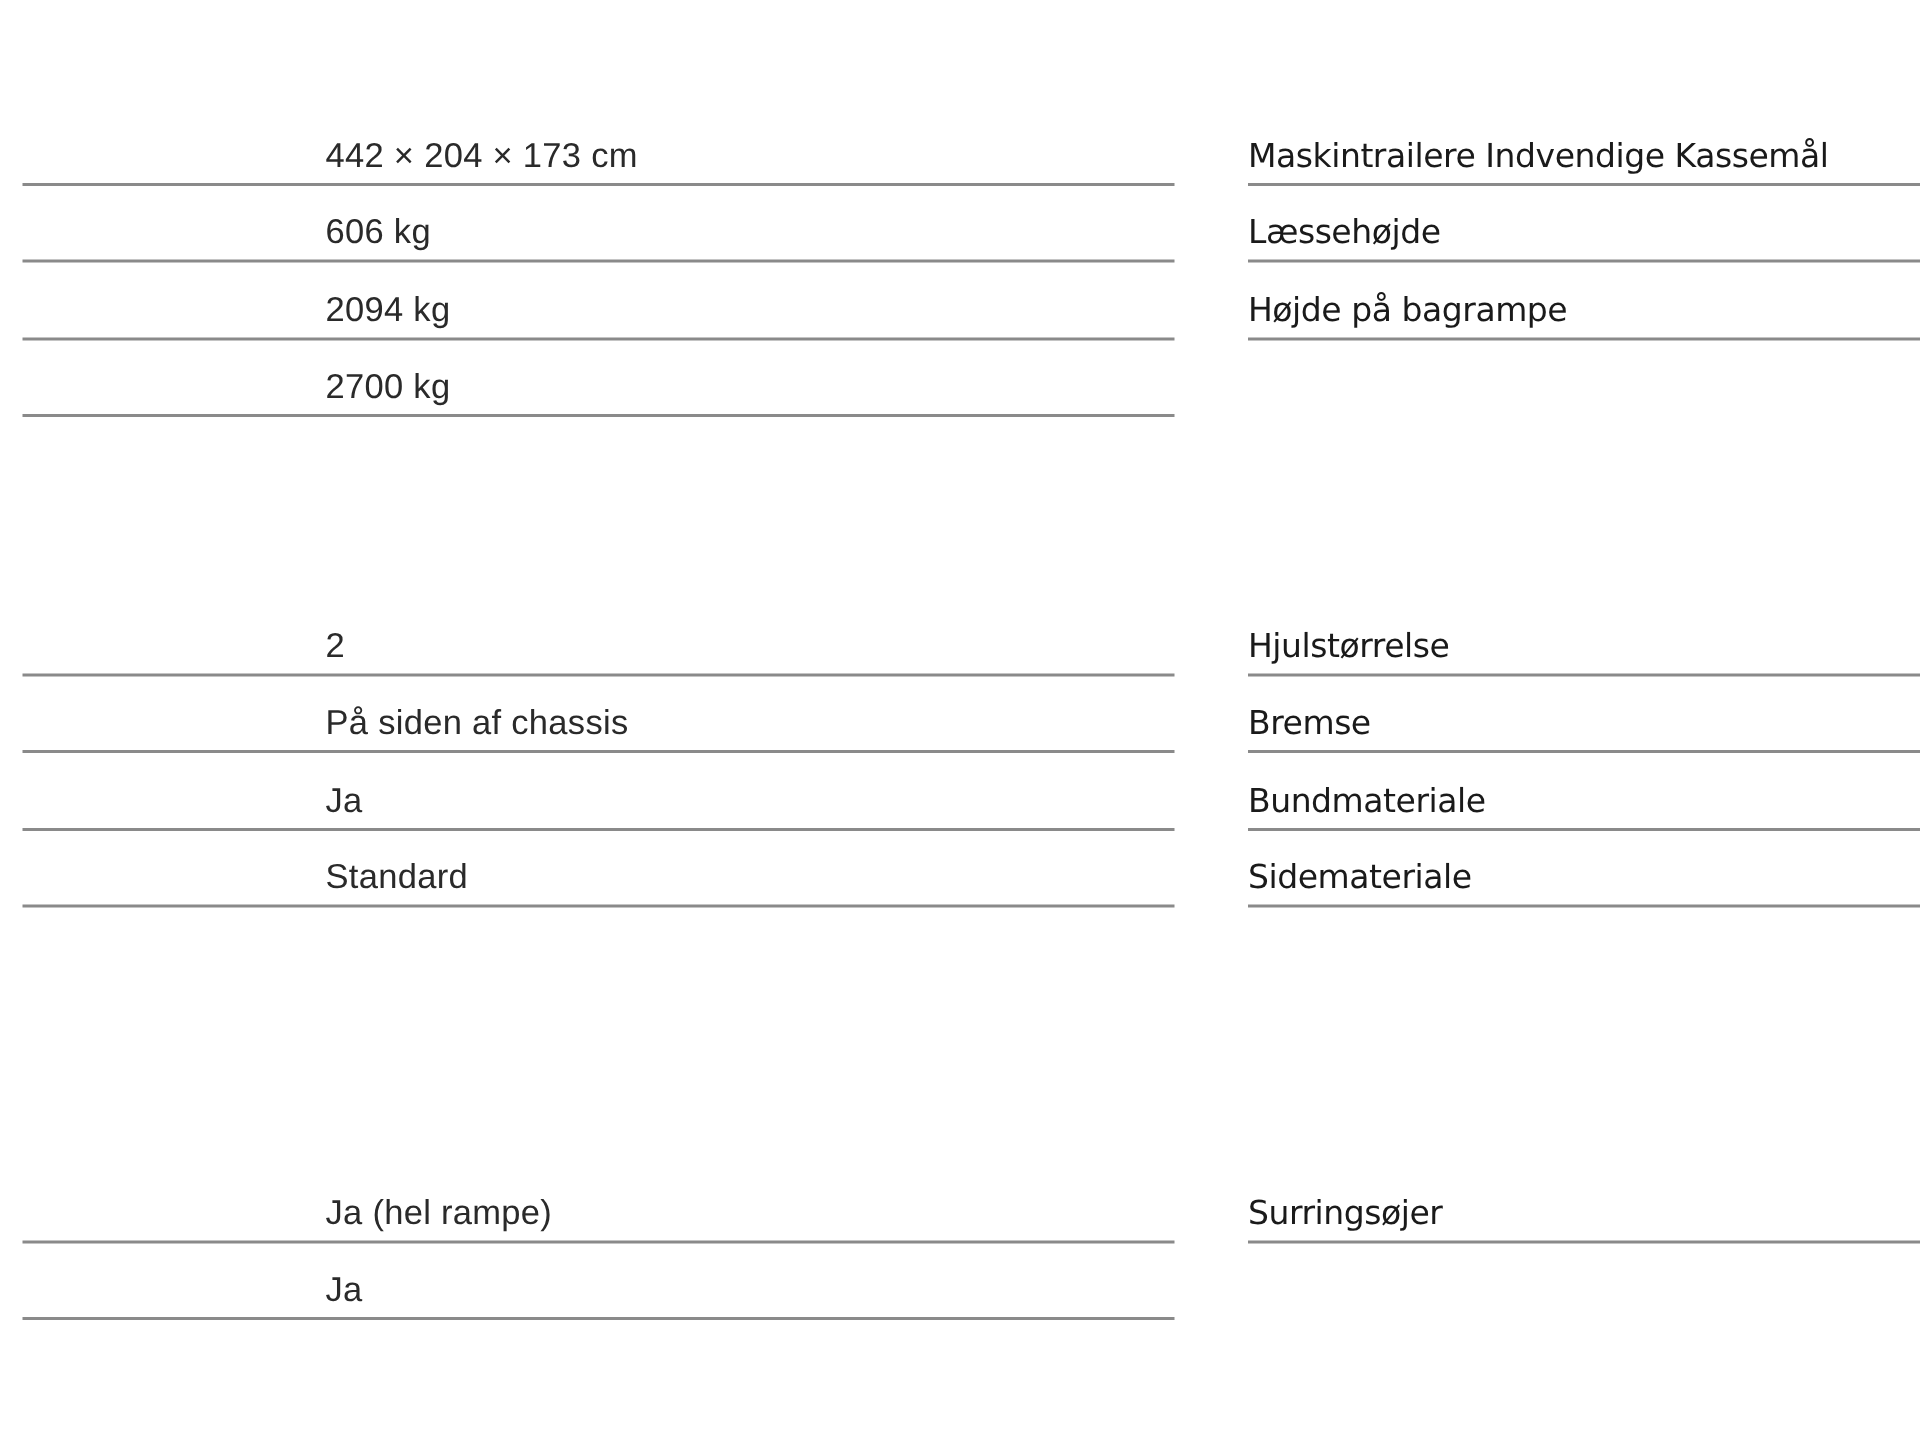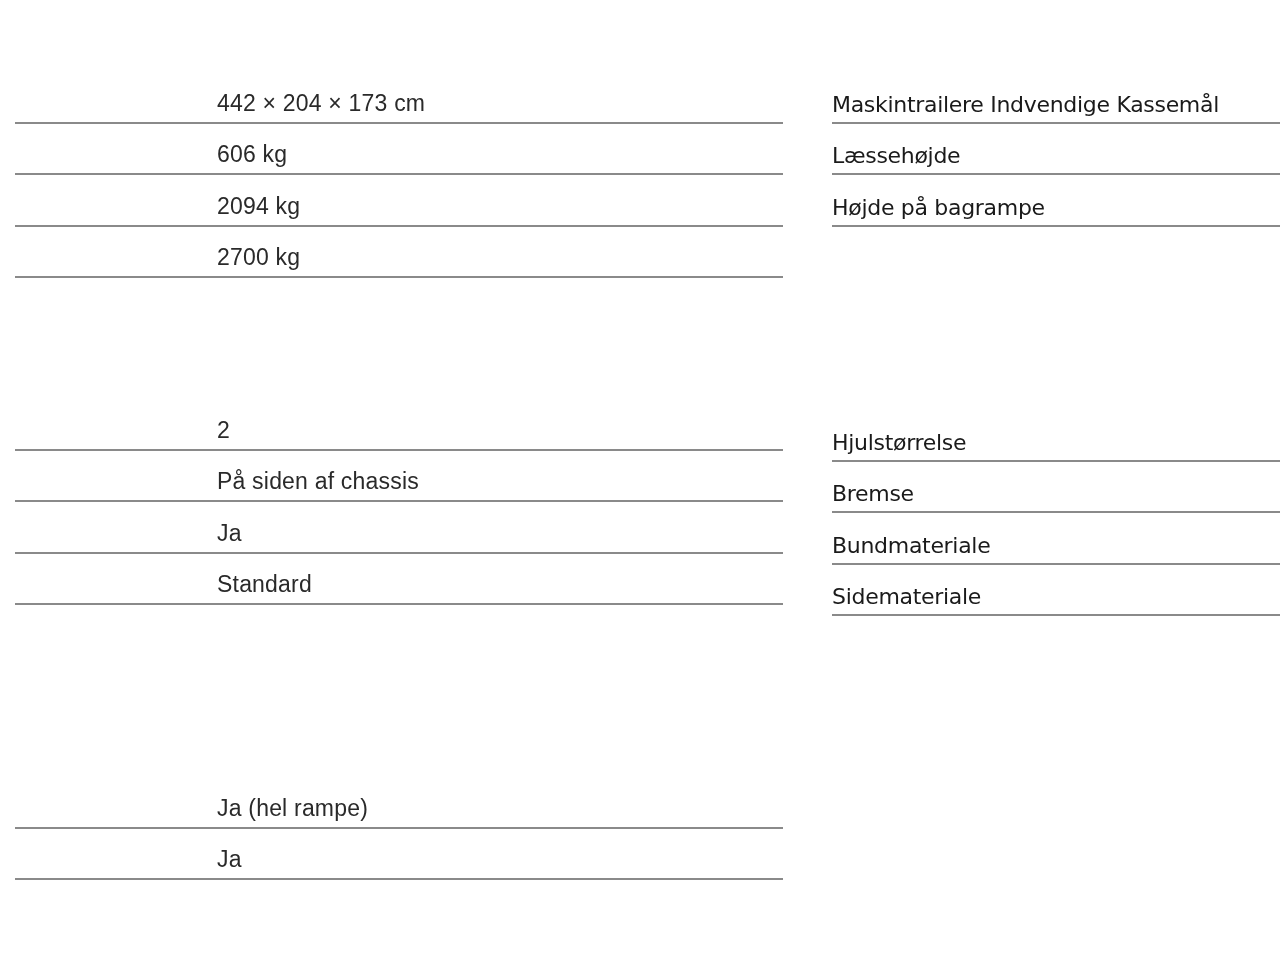--- a/index.html
+++ b/index.html
@@ -46,21 +46,21 @@
   <div class="row">
       <span class="val">På siden af chassis</span>
     </div>
   <div class="row">
       <span class="val">Ja</span>
     </div>
   <div class="row">
       <span class="val">Standard</span>
     </div>
 </div>
-<div class="col-right" style="top:410px;">
+<div class="col-right" style="top:399px;">
   <div class="row">
       <span class="lbl">Hjulstørrelse</span>
     </div>
   <div class="row">
       <span class="lbl">Bremse</span>
     </div>
   <div class="row">
       <span class="lbl">Bundmateriale</span>
     </div>
   <div class="row">
@@ -70,13 +70,16 @@
 
 <div class="col-left" style="top:777px;">
   <div class="row">
       <span class="val">Ja (hel rampe)</span>
     </div>
   <div class="row">
       <span class="val">Ja</span>
     </div>
 </div>
 <div class="col-right" style="top:777px;">
+  <div class="row">
+      <span class="lbl">Surringsøjer</span>
+    </div>
 </div>
 
 </body></html>

